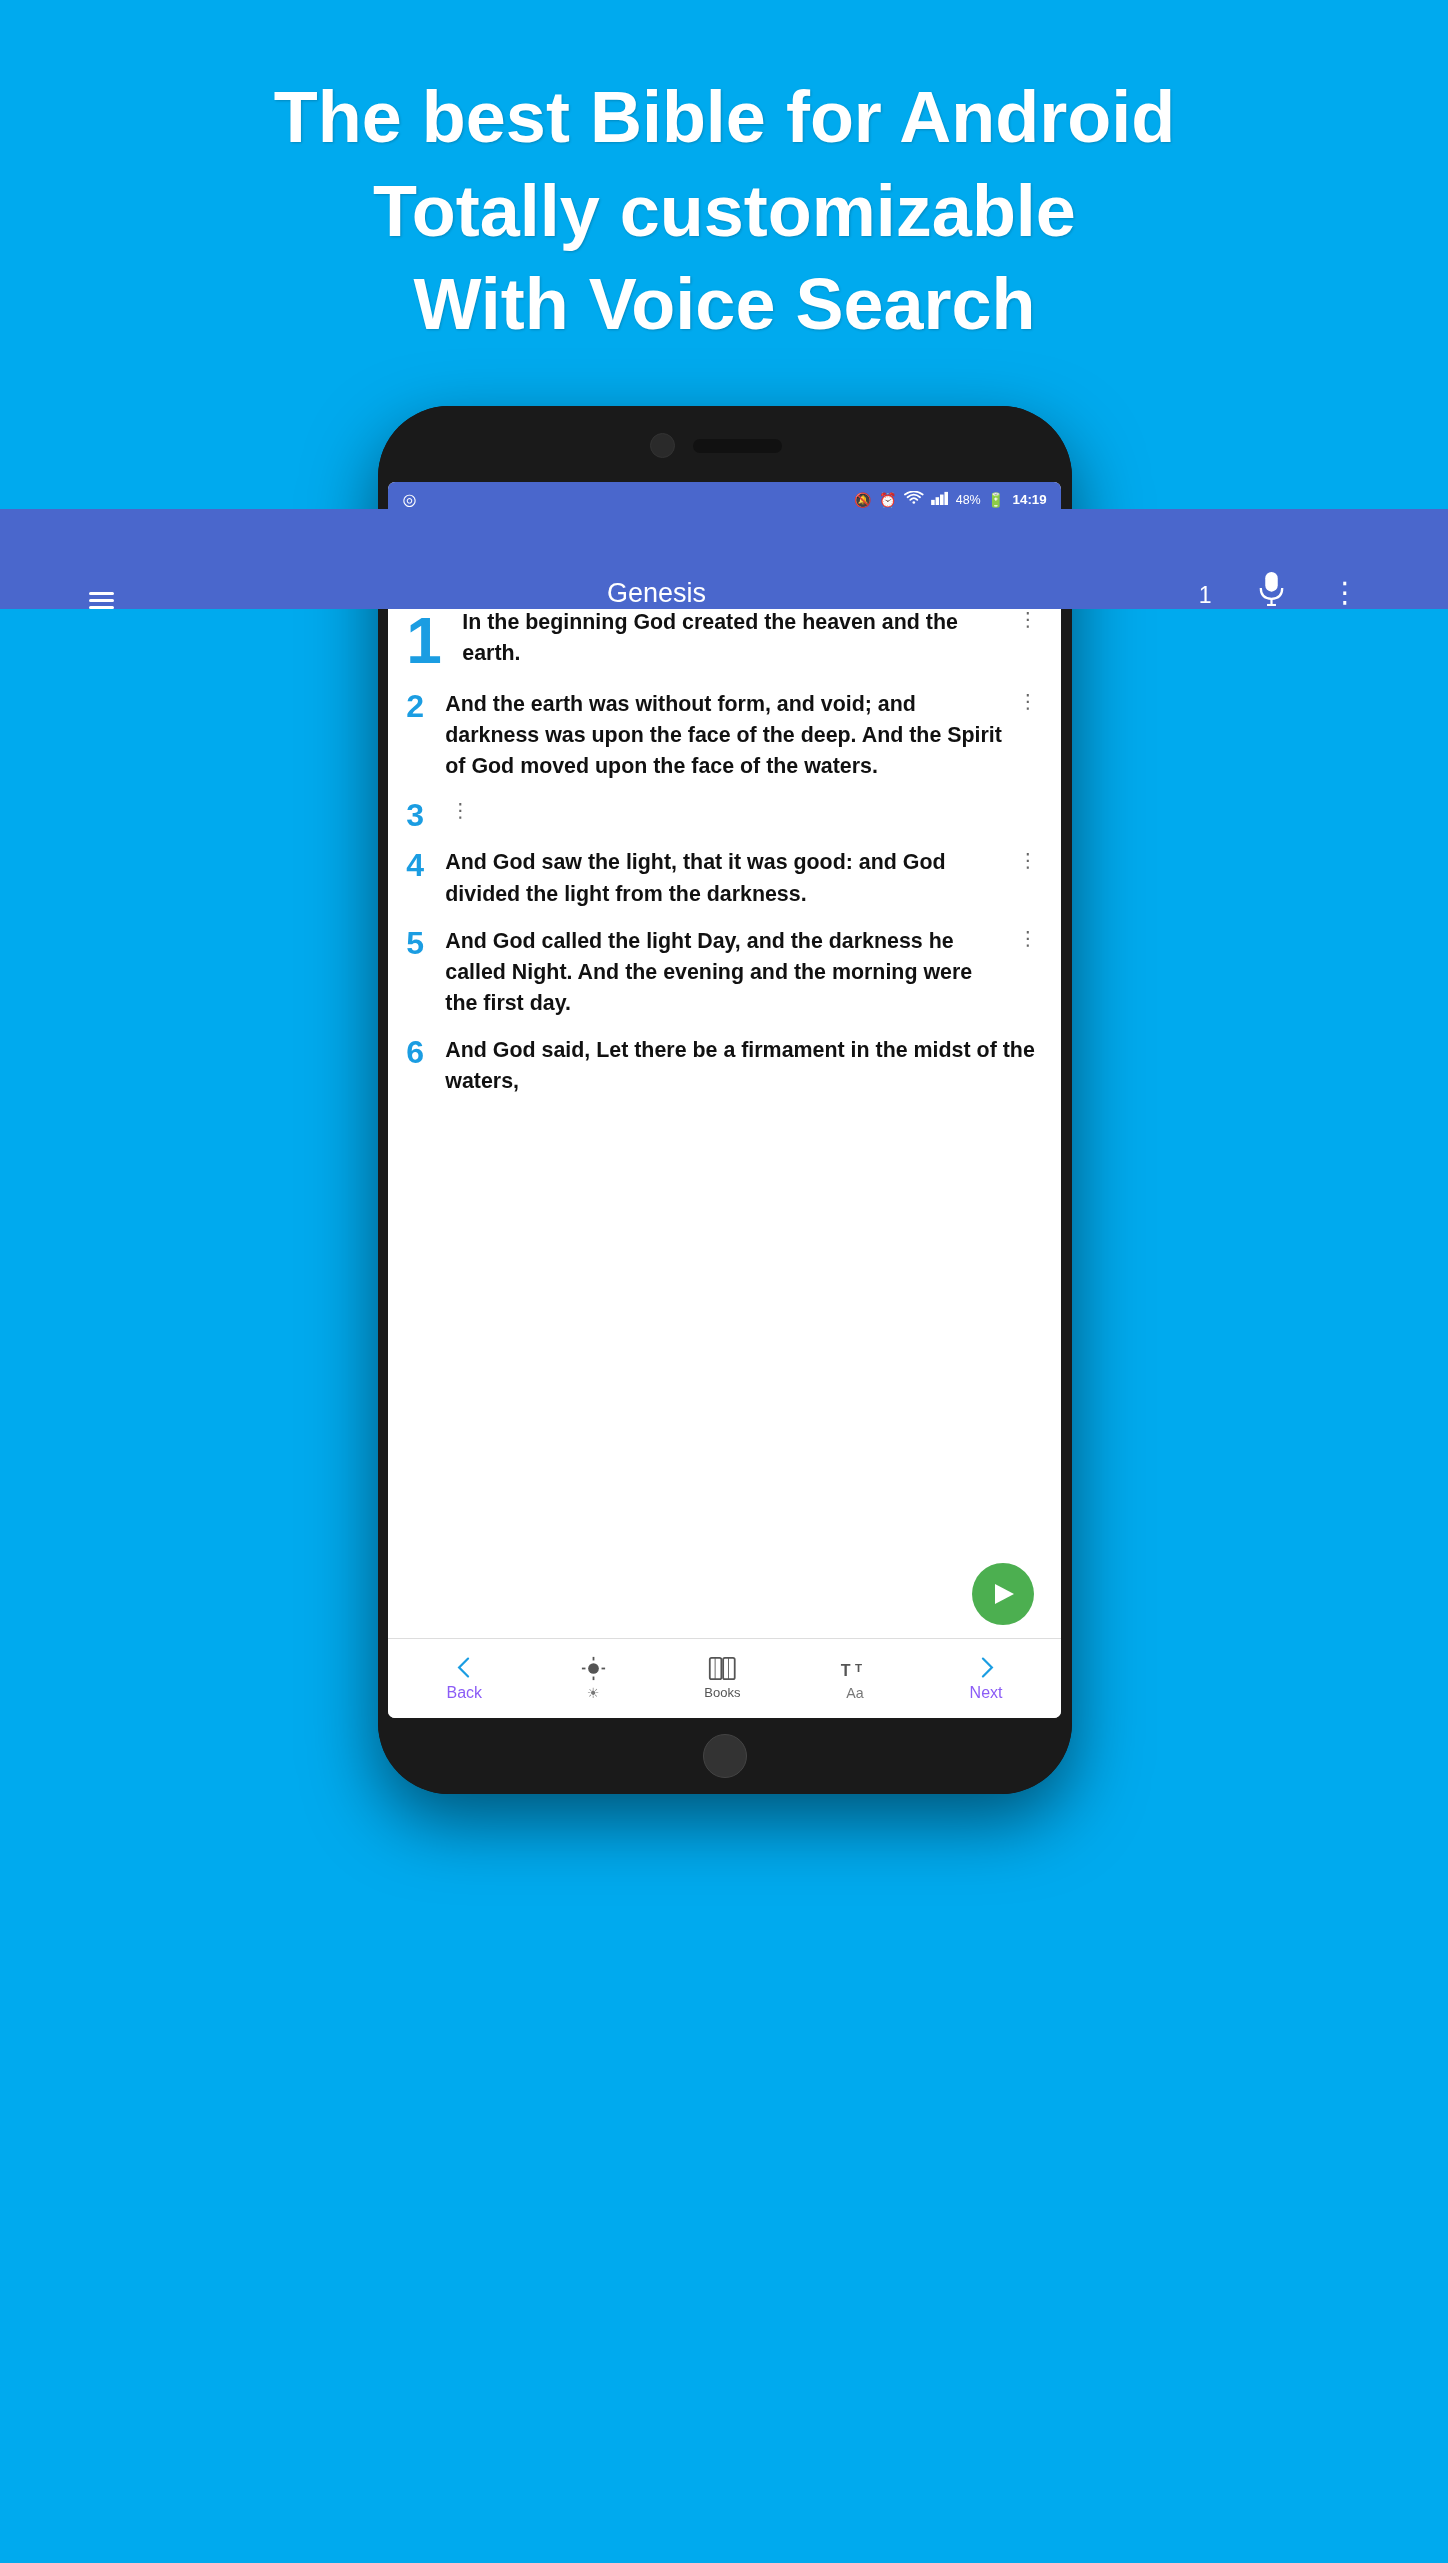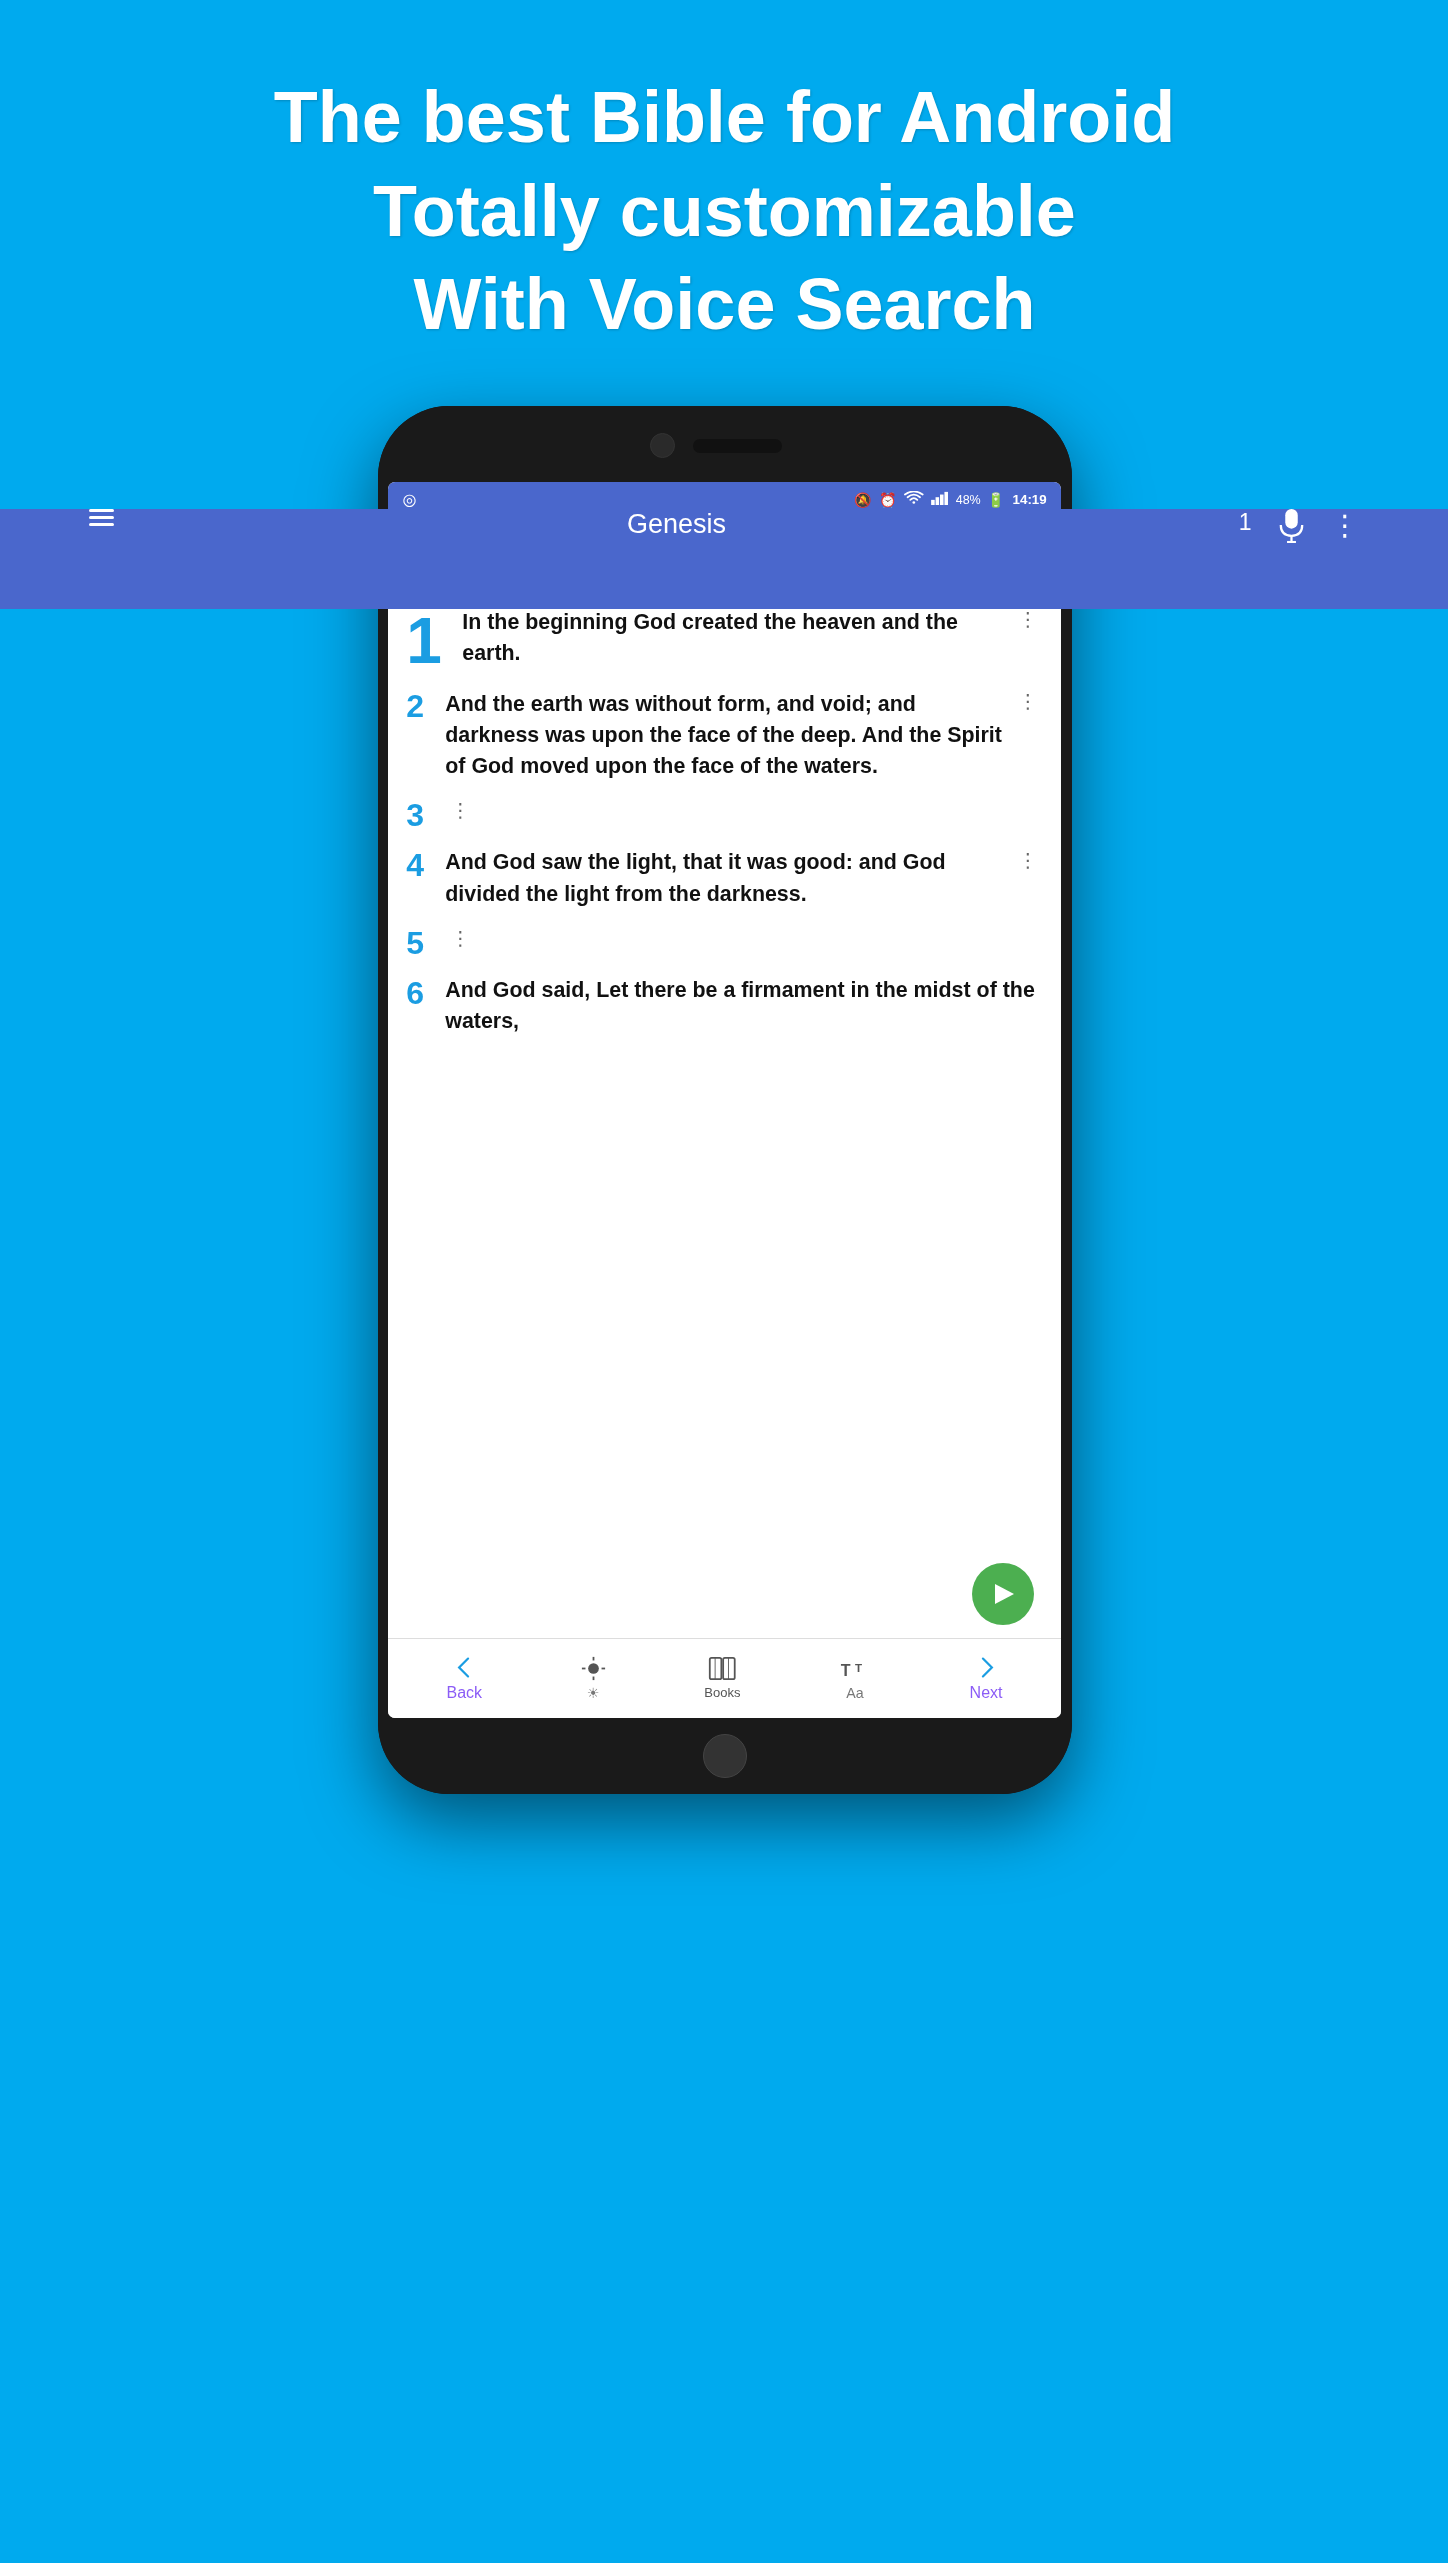--- a/index.html
+++ b/index.html
@@ -236,22 +236,23 @@
     
     .wide-toolbar-wrapper {
       position: absolute;
       top: 509px;
       left: 0;
       right: 0;
       height: 100px;
       background: #4a67cc;
       z-index: 20;
       display: flex;
-      align-items: flex-start;
+      align-items: flex-end;
       padding: 0 89px 0 89px;
+      gap: 20px;
     }
 
     .wtw-spacer { flex: 1; }
   </style>
 </head>
 <body>
 
 <div class="hero-text">
   <h1>
     <span>The best Bible for Android</span><br>
@@ -341,20 +342,21 @@
         </div>
 
         <div class="verse">
           <span class="verse-number">4</span>
           <span class="verse-text">And God saw the light, that it was good: and God divided the light from the darkness.</span>
           <span class="verse-menu">⋮</span>
         </div>
 
         <div class="verse">
           <span class="verse-number">5</span>
+          <span class="verse-text">And God called the light Day, and the darkness he called Night. And the evening and the morning were the first day.</span>
           <span class="verse-menu">⋮</span>
         </div>
 
         <div class="verse">
           <span class="verse-number">6</span>
           <span class="verse-text">And God said, Let there be a firmament in the midst of the waters,</span>
         </div>
       </div>
 
       <div class="play-button"></div>

